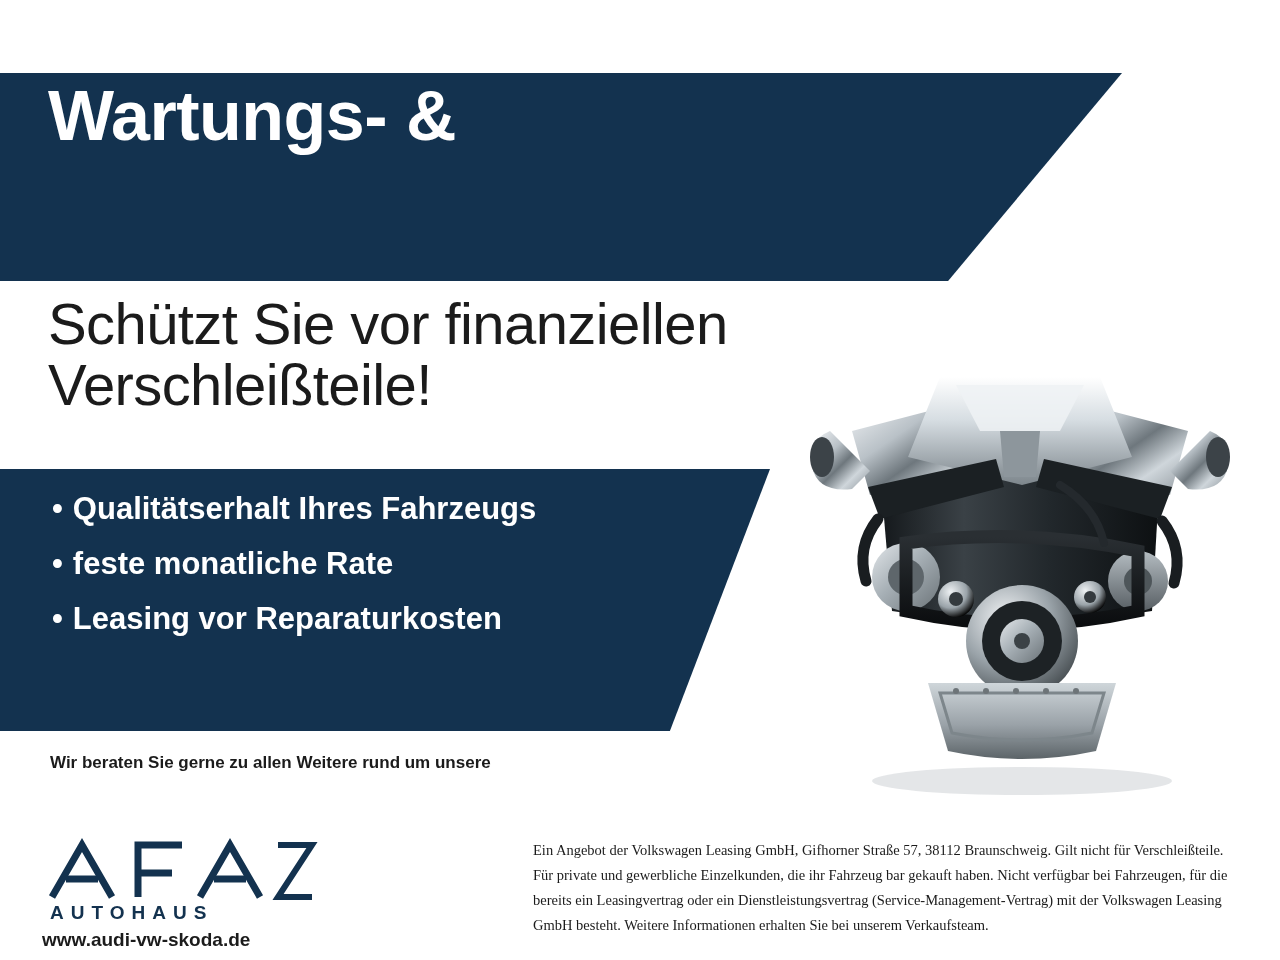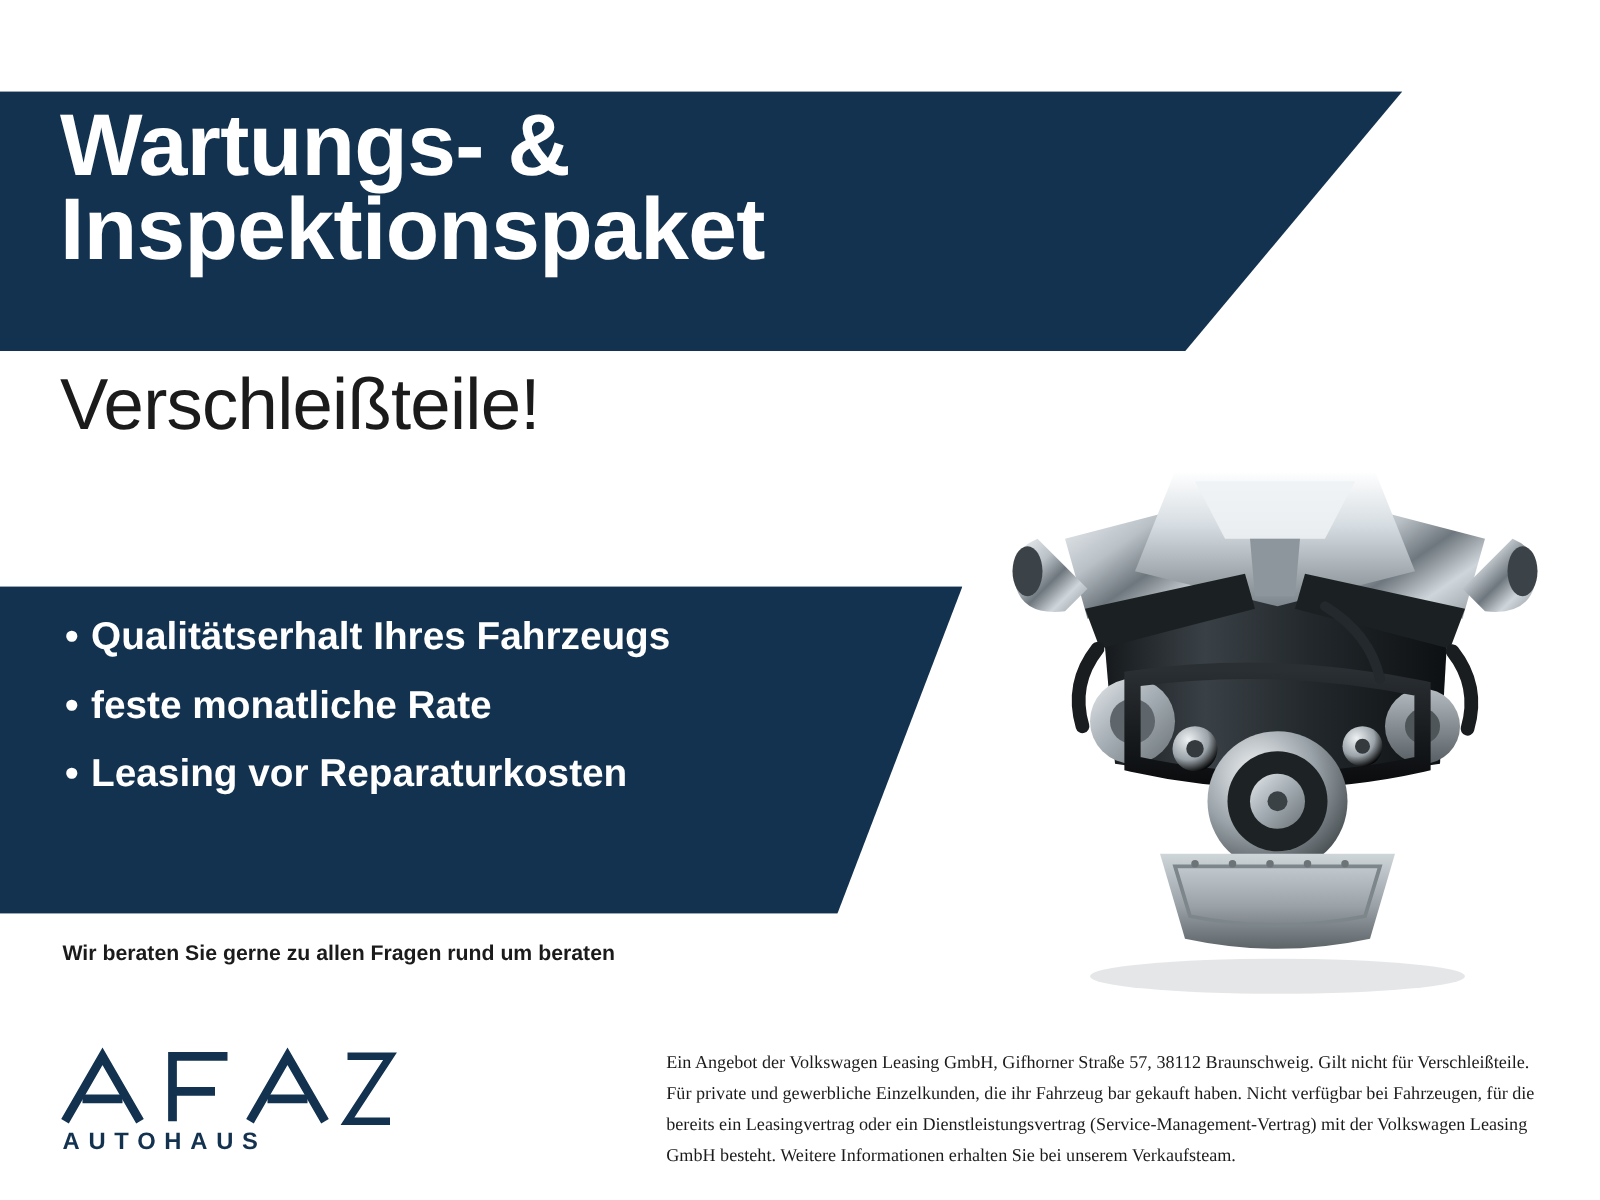--- a/index.html
+++ b/index.html
@@ -255,57 +255,58 @@
 
       <path d="M118 238 Q96 266 106 300" fill="none" stroke="#191d20" stroke-width="11" stroke-linecap="round"></path>
       <path d="M402 240 Q424 268 414 302" fill="none" stroke="#191d20" stroke-width="11" stroke-linecap="round"></path>
       <path d="M300 204 Q336 226 344 262" fill="none" stroke="#24292d" stroke-width="8" stroke-linecap="round"></path>
     </svg>
   </div>
 
   <div class="headline-band"></div>
   <div class="headline-text">
     <span class="l1">Wartungs- &amp;</span>
-    <span class="l2">Inspektionspaket</span>
   </div>
 
   <div class="subheadline">
+    <div>Schützt Sie vor finanziellen</div>
     <div>Verschleißteile!</div>
   </div>
 
   <div class="bullets-band"></div>
   <div class="bullets">
     <div class="bullet">
       <span class="dot">•</span><span>Qualitätserhalt Ihres Fahrzeugs</span>
     </div>
     <div class="bullet">
       <span class="dot">•</span><span>feste monatliche Rate</span>
     </div>
     <div class="bullet">
       <span class="dot">•</span><span>Leasing vor Reparaturkosten</span>
     </div>
   </div>
 
   <div class="advice">
-    <div>Wir beraten Sie gerne zu allen Fragen rund um beraten</div>
+    <div>Wir beraten Sie gerne zu allen Weitere rund um unsere</div>
   </div>
 
   <div class="logo-block">
     <div class="logo-mark">
       <svg viewBox="0 0 290 92" width="290" height="92" aria-hidden="true">
         <g fill="none" stroke="#13324f" stroke-width="7">
 
           <path d="M10 66 L40 14 L70 66"></path>
           <path d="M24 48 L56 48"></path>
           <path d="M96 66 L96 14 L140 14"></path>
           <path d="M96 42 L130 42"></path>
           <path d="M158 66 L188 14 L218 66"></path>
           <path d="M172 48 L204 48"></path>
           <path d="M236 14 L270 14 L236 66 L270 66" stroke-width="6"></path>
         </g>
         <text x="8" y="88" font-family="Liberation Sans, sans-serif" font-size="19" letter-spacing="7" fill="#13324f">AUTOHAUS</text>
       </svg>
     </div>
+    <div class="logo-url">www.audi-vw-skoda.de</div>
   </div>
 
   <div class="legal">Ein Angebot der Volkswagen Leasing GmbH, Gifhorner Straße 57, 38112 Braunschweig. Gilt nicht für Verschleißteile. Für private und gewerbliche Einzelkunden, die ihr Fahrzeug bar gekauft haben. Nicht verfügbar bei Fahrzeugen, für die bereits ein Leasingvertrag oder ein Dienstleistungsvertrag (Service-Management-Vertrag) mit der Volkswagen Leasing GmbH besteht. Weitere Informationen erhalten Sie bei unserem Verkaufsteam.</div>
 
 </div>
 
 </body></html>

